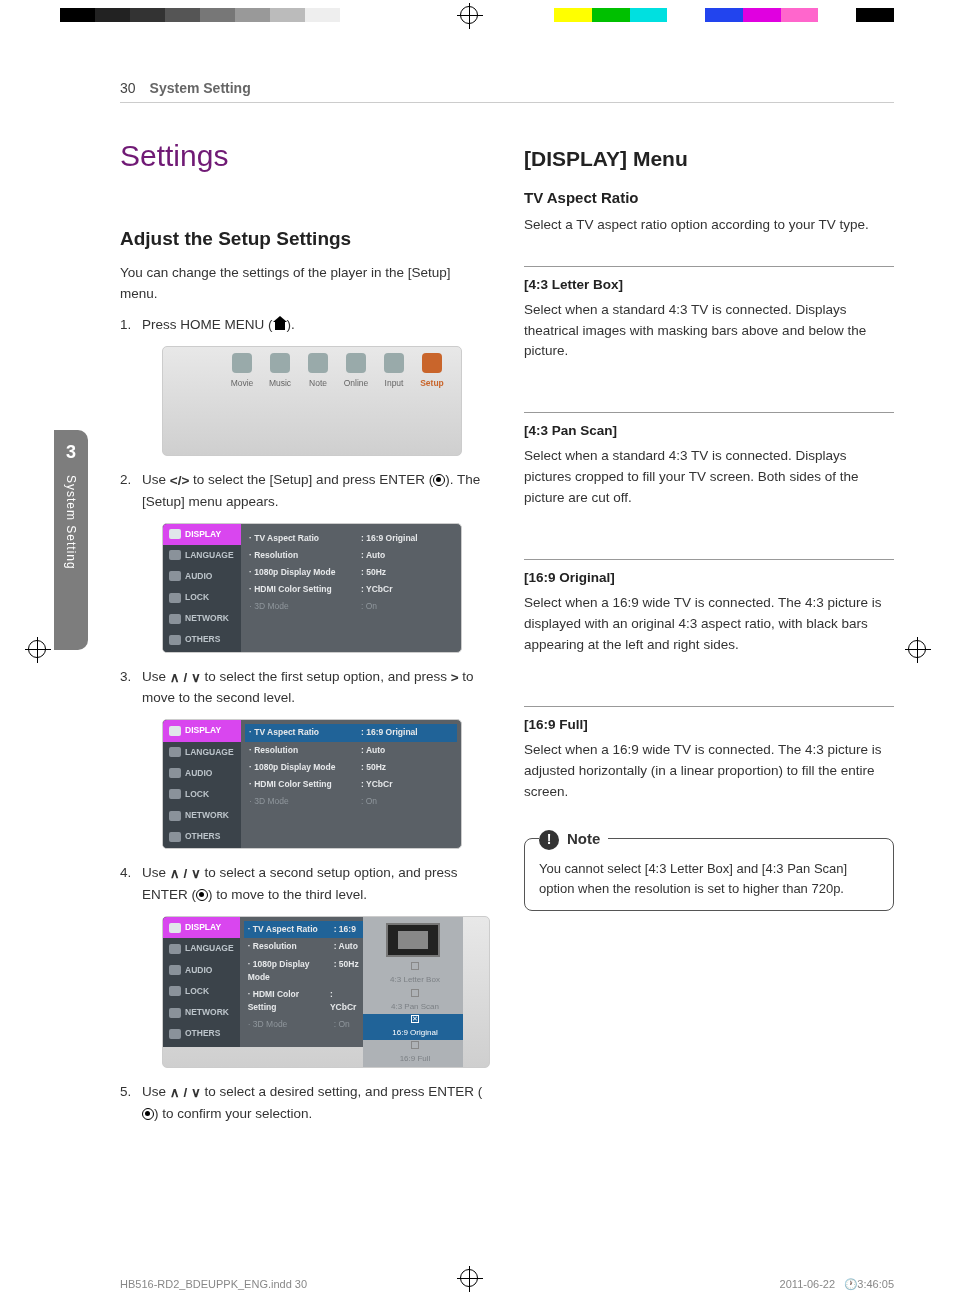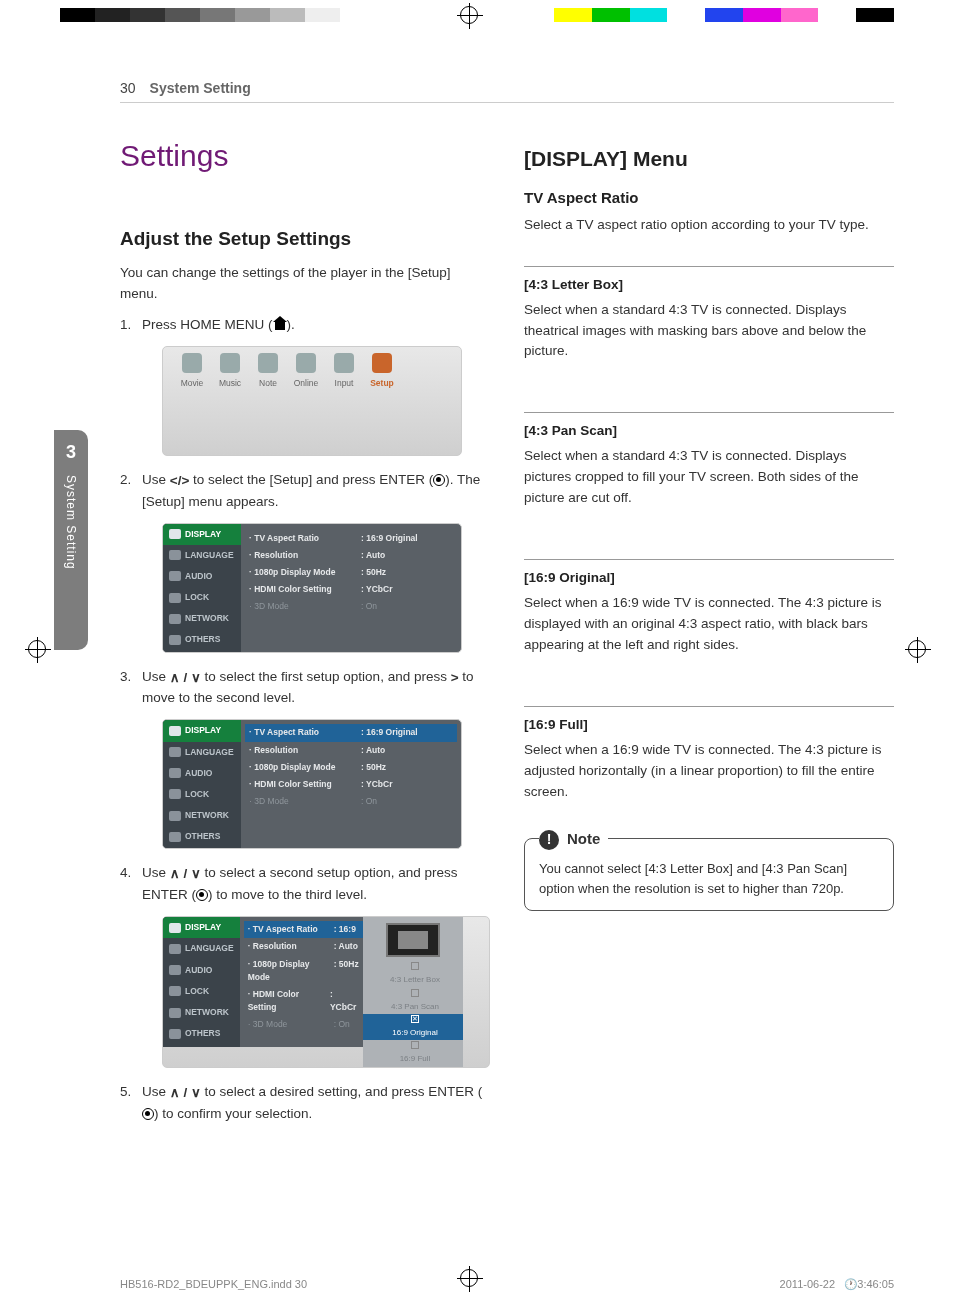--- a/index.html
+++ b/index.html
@@ -81,30 +81,30 @@
   .enter-icon::after { content:""; position:absolute; width:5px; height:5px; background:#000; border-radius:50%; top:2px; left:2px; }
 
   
   .ui-shot {
     border:1px solid #ccc; border-radius:5px; overflow:hidden;
     margin:10px 0 14px 20px; font-size:9px; color:#ddd;
     background:linear-gradient(#e8e8e8,#cfcfcf);
   }
   .ui-home { width:300px; height:110px; position:relative; }
   .ui-home .hm-title { text-align:center; font-weight:bold; color:#666; padding:10px 0 12px; font-size:10px; }
-  .ui-home .hm-row { display:flex; justify-content:flex-start; padding:6px 10px 0; }
+  .ui-home .hm-row { display:flex; justify-content:flex-end; padding:6px 10px 0; }
   .ui-home .hm-item { text-align:center; color:#666; font-size:8.5px; width:38px; }
   .ui-home .hm-item .ic { width:20px; height:20px; margin:0 auto 4px; background:#9aa; border-radius:4px; }
   .ui-home .hm-item.sel .ic { background:#c9652b; }
   .ui-home .hm-item.sel { color:#c9652b; font-weight:bold; }
 
   .ui-setup { width:300px; height:130px; display:flex; background:#5a6066; }
   .ui-setup .side { width:78px; background:#3b434a; }
   .ui-setup .side .srow { display:flex; align-items:center; gap:4px; padding:4px 6px; color:#bcc4ca; font-size:8.5px; font-weight:bold; }
-  .ui-setup .side .srow.active { background:#15803d; color:#fff;text-align:center; }
+  .ui-setup .side .srow.active { background:#d946ef; color:#fff;text-align:center; }
   .ui-setup .side .srow .ic { width:12px; height:10px; background:#8a929a; border-radius:2px; flex:none; }
   .ui-setup .side .srow.active .ic { background:#e0e6ea; }
   .ui-setup .main { flex:1; padding:6px 8px; position:relative; }
   .ui-setup .mrow { display:flex; font-size:8.5px; color:#e6e8ea; padding:2px 0; font-weight:bold; }
   .ui-setup .mrow.dim { color:#8f969c; font-weight:normal; }
   .ui-setup .mrow .lbl { width:112px; }
   .ui-setup .mrow .lbl::before { content:"· "; }
   .ui-setup .mrow .val::before { content:": "; }
   .ui-setup .mrow.hl { background:#206398; margin:-2px -4px 0; padding:2px 4px; }
 

